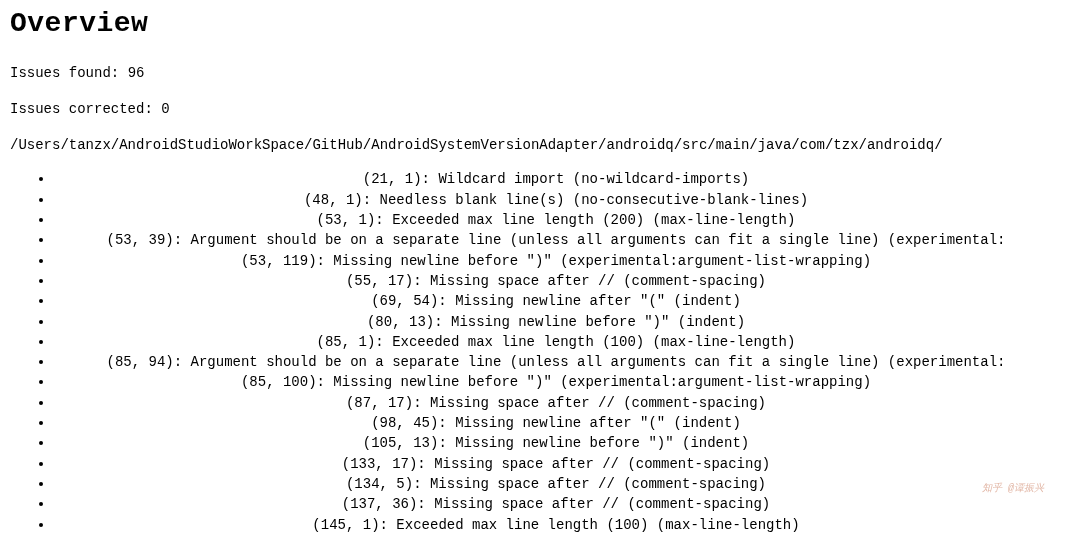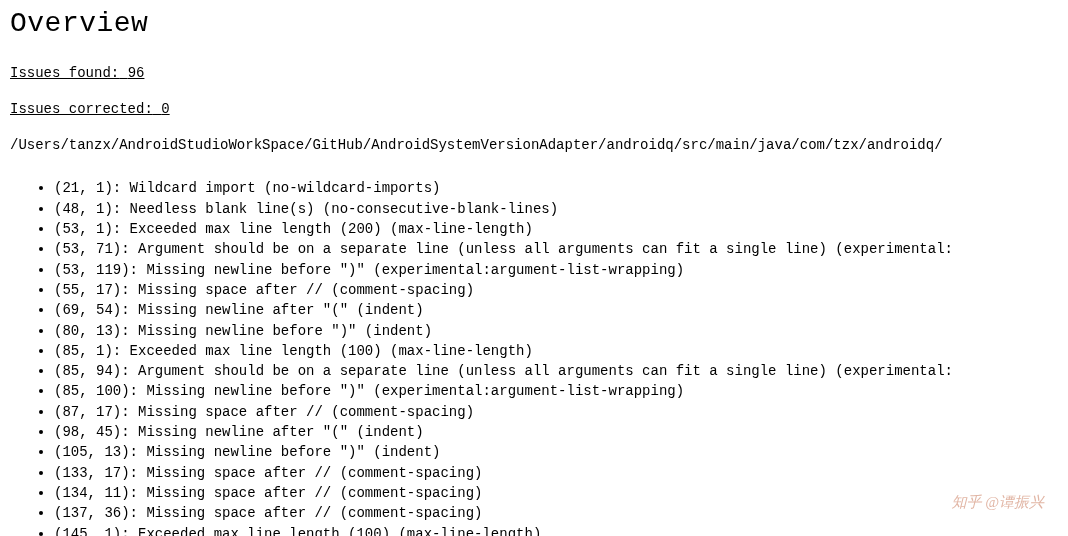--- a/index.html
+++ b/index.html
@@ -14,47 +14,47 @@
       padding: 4px 10px;
       font-size: 14px;
       line-height: 1.45;
       width: 1068px;
       height: 536px;
       overflow: hidden;
       position: relative;
     }
     h1 {
       font-size: 28px;
-      font-weight: normal;
+      font-weight: bold;
       margin-bottom: 18px;
       letter-spacing: 0.5px;
     }
     .summary-line {
       margin-bottom: 16px;
-      text-decoration: underline;
     }
     .path-line {
-      margin-bottom: 23px;
+      margin-bottom: 14px;
       white-space: nowrap;
     }
     ul {
       list-style-type: disc;
       padding-left: 44px;
     }
     li {
       white-space: nowrap;
       line-height: 1.45;
+      text-align: center;
     }
     .watermark {
       position: absolute;
       right: 24px;
-      bottom: 22px;
+      bottom: 40px;
       color: rgba(200, 120, 90, 0.55);
-      font-family: Liberation Serif, serif;
-      font-size: 15px;
+      font-family: Liberation Mono, monospace;
+      font-size: 10px;
       font-style: italic;
       pointer-events: none;
     }
   </style>
 </head>
 <body>
 
 <h1>Overview</h1>
 
 <div class="summary-line">
@@ -66,31 +66,31 @@
   <span>Issues corrected:</span>
   <span>0</span>
 </div>
 
 <div class="path-line">/Users/tanzx/AndroidStudioWorkSpace/GitHub/AndroidSystemVersionAdapter/androidq/src/main/java/com/tzx/androidq/</div>
 
 <ul id="issues-list">
     <li>(21, 1): Wildcard import (no-wildcard-imports)</li>
     <li>(48, 1): Needless blank line(s) (no-consecutive-blank-lines)</li>
     <li>(53, 1): Exceeded max line length (200) (max-line-length)</li>
-    <li>(53, 71): Argument should be on a separate line (unless all arguments can fit a single line) (experimental:</li>
+    <li>(53, 39): Argument should be on a separate line (unless all arguments can fit a single line) (experimental:</li>
     <li>(53, 119): Missing newline before ")" (experimental:argument-list-wrapping)</li>
     <li>(55, 17): Missing space after // (comment-spacing)</li>
     <li>(69, 54): Missing newline after "(" (indent)</li>
     <li>(80, 13): Missing newline before ")" (indent)</li>
     <li>(85, 1): Exceeded max line length (100) (max-line-length)</li>
     <li>(85, 94): Argument should be on a separate line (unless all arguments can fit a single line) (experimental:</li>
     <li>(85, 100): Missing newline before ")" (experimental:argument-list-wrapping)</li>
     <li>(87, 17): Missing space after // (comment-spacing)</li>
     <li>(98, 45): Missing newline after "(" (indent)</li>
     <li>(105, 13): Missing newline before ")" (indent)</li>
     <li>(133, 17): Missing space after // (comment-spacing)</li>
-    <li>(134, 11): Missing space after // (comment-spacing)</li>
+    <li>(134, 5): Missing space after // (comment-spacing)</li>
     <li>(137, 36): Missing space after // (comment-spacing)</li>
     <li>(145, 1): Exceeded max line length (100) (max-line-length)</li>
     <li>(145, 100): Argument should be on a separate line (unless all arguments can fit a single line) (experimenta</li>
   </ul>
 
 <div class="watermark">知乎 @谭振兴</div>
 
 </body></html>

